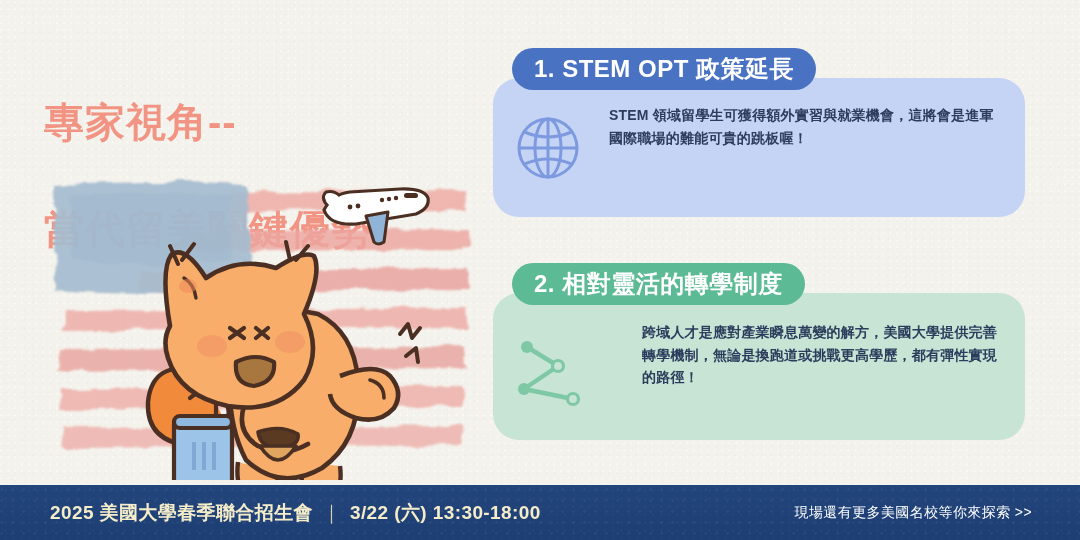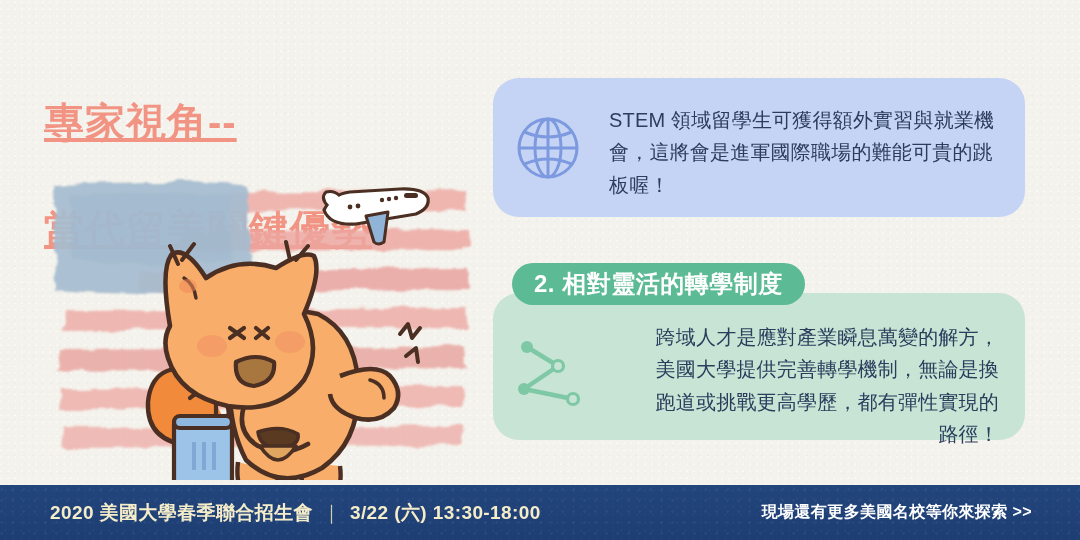--- a/index.html
+++ b/index.html
@@ -40,21 +40,20 @@
   #headline {
     position: absolute;
     left: 44px; top: 42px;
     width: 430px;
     color: #f29484;
     font-weight: bold;
     font-size: 40px;
     line-height: 1.34;
     letter-spacing: 1px;
     white-space: pre-line;
-    text-decoration: underline;
   }
   #headline .l1 { display: block; }
   #headline .l2 { display: block; }
 
   
   #flag-art {
     position: absolute;
     left: 30px; top: 170px;
     width: 455px; height: 310px;
   }
@@ -67,21 +66,20 @@
     width: 532px;
     border-radius: 26px;
   }
   #card-1 {
     top: 78px; height: 139px;
     background: #c5d4f4;
   }
   #card-2 {
     top: 293px; height: 147px;
     background: #c7e4d4;
-    text-align: right;
   }
 
   .badge {
     position: absolute;
     top: -30px;
     left: 19px;
     height: 42px;
     padding: 0 22px;
     border-radius: 21px;
     display: flex;
@@ -103,24 +101,24 @@
   }
   #card-2 .card-icon { top: 40px; }
   .card-icon svg { display: block; width: 74px; height: 74px; }
 
   .card-body {
     position: absolute;
     left: 116px;
     right: 26px;
     top: 26px;
     color: #2b3c5c;
-    font-size: 20px;
+    font-size: 14px;
     line-height: 1.62;
     letter-spacing: 0.2px;
-    font-weight: 400;
+    font-weight: 700;
   }
   #card-2 .card-body { top: 28px; margin-left: 33px; }
 
   
   #footer {
     position: absolute;
     left: 0; bottom: 0;
     width: 1080px; height: 55px;
     background:
       radial-gradient(circle at 15% 40%, rgba(255,255,255,0.045) 0 1.2px, transparent 1.4px),
@@ -137,22 +135,22 @@
     font-size: 19px;
     font-weight: bold;
     letter-spacing: 0.4px;
     white-space: nowrap;
   }
   #footer-sep { margin: 0 9px; color: #d9cfa8; font-weight: normal; }
   #footer-right {
     position: absolute;
     right: 48px;
     color: #ffffff;
-    font-size: 16px;
-    font-weight: bold;
+    font-size: 14px;
+    font-weight: normal;
     letter-spacing: 0.4px;
     white-space: nowrap;
   }
 </style>
 </head>
 <body>
 
 <div id="poster">
 
   <div id="left-pane">
@@ -252,20 +250,21 @@
           </g>
 
           <path d="M292 124 L300 114 L304 128 L312 118" fill="none" stroke="#4a2f22" stroke-width="4" stroke-linecap="round" stroke-linejoin="round"></path>
           <path d="M298 146 L308 138 L310 152" fill="none" stroke="#4a2f22" stroke-width="4" stroke-linecap="round" stroke-linejoin="round"></path>
         </g>
       </svg>
     </div>
   </div>
 
   <div class="card" id="card-1">
+    <div class="badge" id="badge-1">1. STEM OPT 政策延長</div>
 
     <div class="card-icon">
       <svg viewBox="0 0 74 74" xmlns="http://www.w3.org/2000/svg">
         <circle cx="37" cy="37" r="29" fill="none" stroke="#7d9ae0" stroke-width="3"></circle>
         <ellipse cx="37" cy="37" rx="13" ry="29" fill="none" stroke="#7d9ae0" stroke-width="3"></ellipse>
         <line x1="37" y1="8" x2="37" y2="66" stroke="#7d9ae0" stroke-width="3"></line>
         <line x1="8" y1="37" x2="66" y2="37" stroke="#7d9ae0" stroke-width="3"></line>
         <path d="M13.5 21 Q37 31 60.5 21" fill="none" stroke="#7d9ae0" stroke-width="3"></path>
         <path d="M13.5 53 Q37 43 60.5 53" fill="none" stroke="#7d9ae0" stroke-width="3"></path>
       </svg>
@@ -285,18 +284,18 @@
         <circle cx="13" cy="56" r="6" fill="#7ec8a6"></circle>
         <circle cx="62" cy="66" r="5.5" fill="#c7e4d4" stroke="#7ec8a6" stroke-width="3.2"></circle>
       </svg>
     </div>
 
     <div class="card-body">跨域人才是應對產業瞬息萬變的解方，美國大學提供完善轉學機制，無論是換跑道或挑戰更高學歷，都有彈性實現的路徑！</div>
   </div>
 
   <div id="footer">
     <div id="footer-left">
-      <span>2020 美國大學春季聯合招生會</span><span id="footer-sep">｜</span><span>3/22 (六) 13:30-18:00</span>
+      <span>2025 美國大學春季聯合招生會</span><span id="footer-sep">｜</span><span>3/22 (六) 13:30-18:00</span>
     </div>
     <div id="footer-right">現場還有更多美國名校等你來探索 &gt;&gt;</div>
   </div>
 
 </div>
 
 </body></html>

